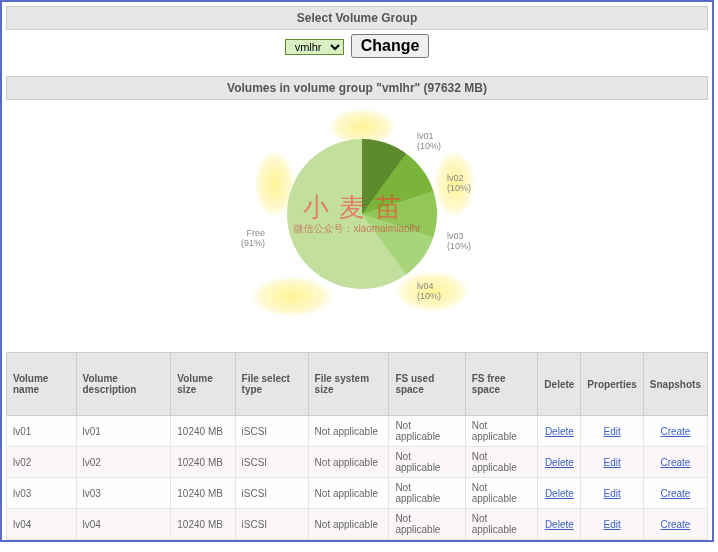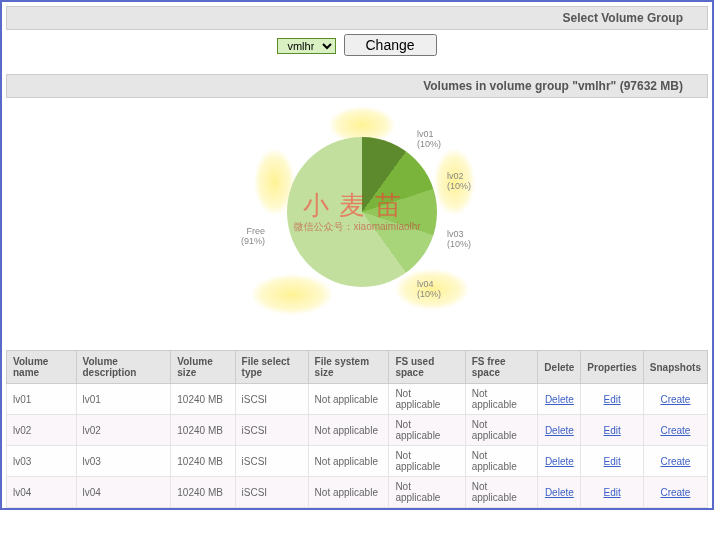--- a/index.html
+++ b/index.html
@@ -19,21 +19,21 @@
     position: relative;
   }
   .panel-title {
     background: #e6e6e6;
     border: 1px solid #ccc;
     margin: 4px;
     padding: 4px 24px;
     font-weight: bold;
     font-size: 12px;
     color: #555;
-    text-align: right;
+    text-align: center;
   }
   .tip-box {
     width: 340px;
     margin: 8px auto 10px auto;
     background: #e8e8e8;
     border: 1px solid #c7c7c7;
     display: flex;
     align-items: center;
     padding: 6px 10px;
     font-size: 10px;
@@ -48,23 +48,24 @@
     text-align: center;
     margin-bottom: 18px;
   }
   .selector-row select {
     border: 1px solid #5a8d29;
     background: #d9f0c2;
     font-size: 11px;
     padding: 0 5px;
   }
   .selector-row button {
-    font-size: 14px;
-    padding: 1px 20px;
+    font-size: 16px;
+    padding: 1px 8px;
     margin-left: 4px;
+    font-weight: bold;
   }
   .chart-wrap {
     position: relative;
     width: 300px;
     height: 240px;
     margin: 0 auto 8px auto;
   }
   .glow {
     position: absolute;
     border-radius: 999px;
@@ -115,21 +116,21 @@
   }
   table.vol {
     width: calc(100% - 8px);
     margin: 0 4px;
     border-collapse: collapse;
     font-size: 10px;
   }
   table.vol th {
     background: #e6e6e6;
     border: 1px solid #ccc;
-    padding: 5px 6px;
+    padding: 20px 6px;
     font-weight: bold;
     color: #555;
     text-align: left;
   }
   table.vol td {
     border: 1px solid #e5e5e5;
     padding: 4px 6px;
     background: #faf6fa;
     color: #666;
   }

